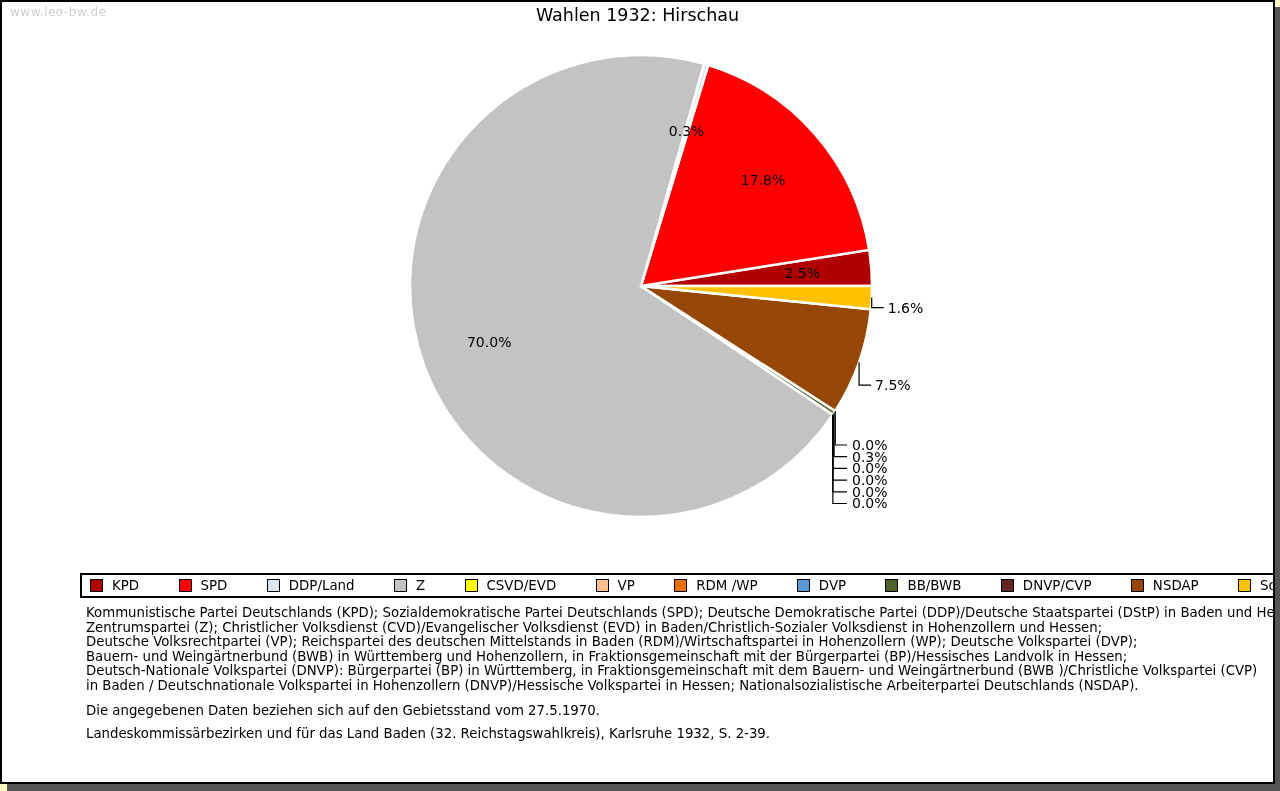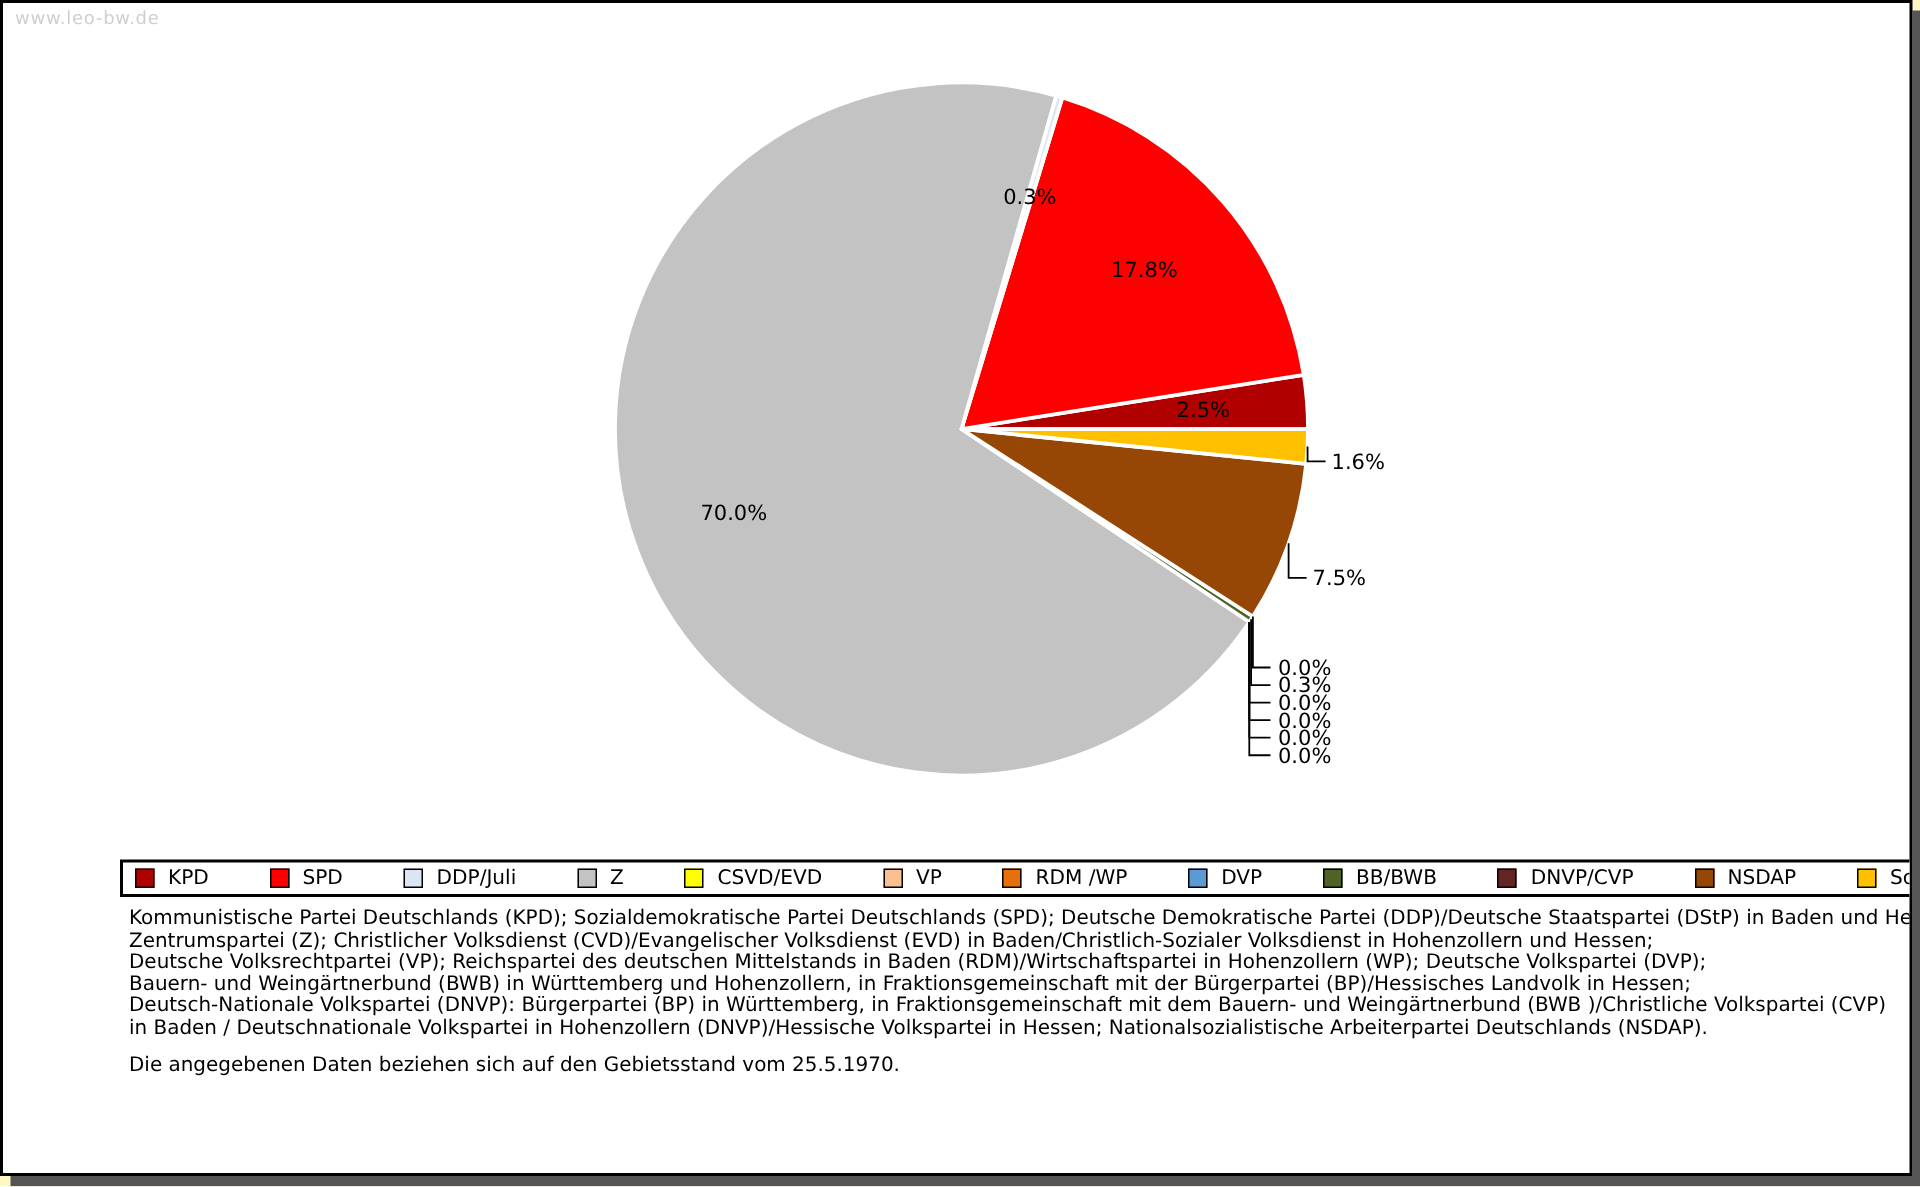--- a/index.html
+++ b/index.html
@@ -24,20 +24,21 @@
   #source-notes{top:725px;}
   text{font-family:"DejaVu Sans","Liberation Sans",sans-serif;}
 </style>
 </head>
 <body>
 
 <div id="stage">
   <div id="shadow"></div>
   <div id="card">
     <div id="watermark">www.leo-bw.de</div>
+    <div id="chart-title">Wahlen 1932: Hirschau</div>
     <svg id="pie-svg" width="1271" height="565" viewBox="0 0 1271 565">
         <path d="M 639 284 L 870 284 A 231 231 0 0 0 867.1560066774769 247.86363857570666 Z" fill="#B00000" stroke="#FFFFFF" stroke-width="2.5" stroke-linejoin="round"></path>
         <path d="M 639 284 L 867.1560066774769 247.86363857570666 A 231 231 0 0 0 706.2293545373308 62.999516089910145 Z" fill="#FE0000" stroke="#FFFFFF" stroke-width="2.5" stroke-linejoin="round"></path>
         <path d="M 639 284 L 706.2293545373308 62.999516089910145 A 231 231 0 0 0 702.051897104502 61.77160786361412 Z" fill="#DCE6F2" stroke="#FFFFFF" stroke-width="2.5" stroke-linejoin="round"></path>
         <path d="M 639 284 L 702.051897104502 61.77160786361412 A 231 231 0 1 0 830.8676527142329 412.63826740877124 Z" fill="#C3C3C3" stroke="#FFFFFF" stroke-width="2.5" stroke-linejoin="round"></path>
         <path d="M 639 284 L 830.8676527142329 412.63826740877124 A 231 231 0 0 0 833.258198510877 408.9990092413084 Z" fill="#4F6228" stroke="#FFFFFF" stroke-width="2.5" stroke-linejoin="round"></path>
         <path d="M 639 284 L 833.258198510877 408.9990092413084 A 231 231 0 0 0 868.8336849226803 307.1835561306305 Z" fill="#964705" stroke="#FFFFFF" stroke-width="2.5" stroke-linejoin="round"></path>
         <path d="M 639 284 L 868.8336849226803 307.1835561306305 A 231 231 0 0 0 870 284.00000000000006 Z" fill="#FFC000" stroke="#FFFFFF" stroke-width="2.5" stroke-linejoin="round"></path>
         <text x="800.2015328646468" y="271.3131642208075" font-size="14" fill="#000" text-anchor="middle" dy="0.35em">2.5%</text>
         <text x="760.962448265028" y="177.83008329474694" font-size="14" fill="#000" text-anchor="middle" dy="0.35em">17.8%</text>
@@ -64,21 +65,21 @@
         <div class="legend-item">
           <span class="legend-swatch" style="background: rgb(176, 0, 0);"></span>
           <span class="legend-label">KPD</span>
         </div>
         <div class="legend-item">
           <span class="legend-swatch" style="background: rgb(254, 0, 0);"></span>
           <span class="legend-label">SPD</span>
         </div>
         <div class="legend-item">
           <span class="legend-swatch" style="background: rgb(220, 230, 242);"></span>
-          <span class="legend-label">DDP/Juli</span>
+          <span class="legend-label">DDP/Land</span>
         </div>
         <div class="legend-item">
           <span class="legend-swatch" style="background: rgb(195, 195, 195);"></span>
           <span class="legend-label">Z</span>
         </div>
         <div class="legend-item">
           <span class="legend-swatch" style="background: rgb(255, 255, 0);"></span>
           <span class="legend-label">CSVD/EVD</span>
         </div>
         <div class="legend-item">
@@ -111,17 +112,18 @@
         </div>
       </div>
     <div id="party-notes" class="foot-block">
         <div class="foot-line">Kommunistische Partei Deutschlands (KPD); Sozialdemokratische Partei Deutschlands (SPD); Deutsche Demokratische Partei (DDP)/Deutsche Staatspartei (DStP) in Baden und Hessen;</div>
         <div class="foot-line">Zentrumspartei (Z); Christlicher Volksdienst (CVD)/Evangelischer Volksdienst (EVD) in Baden/Christlich-Sozialer Volksdienst in Hohenzollern und Hessen;</div>
         <div class="foot-line">Deutsche Volksrechtpartei (VP); Reichspartei des deutschen Mittelstands in Baden (RDM)/Wirtschaftspartei in Hohenzollern (WP); Deutsche Volkspartei (DVP);</div>
         <div class="foot-line">Bauern- und Weingärtnerbund (BWB) in Württemberg und Hohenzollern, in Fraktionsgemeinschaft mit der Bürgerpartei (BP)/Hessisches Landvolk in Hessen;</div>
         <div class="foot-line">Deutsch-Nationale Volkspartei (DNVP): Bürgerpartei (BP) in Württemberg, in Fraktionsgemeinschaft mit dem Bauern- und Weingärtnerbund (BWB )/Christliche Volkspartei (CVP)</div>
         <div class="foot-line">in Baden / Deutschnationale Volkspartei in Hohenzollern (DNVP)/Hessische Volkspartei in Hessen; Nationalsozialistische Arbeiterpartei Deutschlands (NSDAP).</div>
       </div>
-    <div id="basis-note" class="foot-block foot-line">Die angegebenen Daten beziehen sich auf den Gebietsstand vom 25.5.1970.</div>
+    <div id="basis-note" class="foot-block foot-line">Die angegebenen Daten beziehen sich auf den Gebietsstand vom 27.5.1970.</div>
     <div id="source-notes" class="foot-block">
+        <div class="foot-line">Landeskommissärbezirken und für das Land Baden (32. Reichstagswahlkreis), Karlsruhe 1932, S. 2-39.</div>
       </div>
   </div>
 </div>
 
 </body></html>

